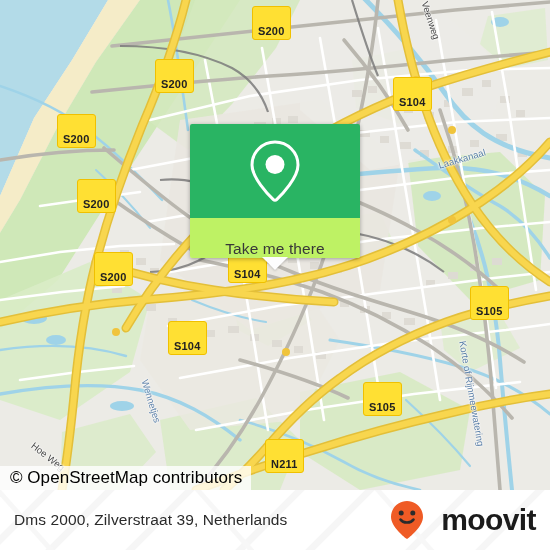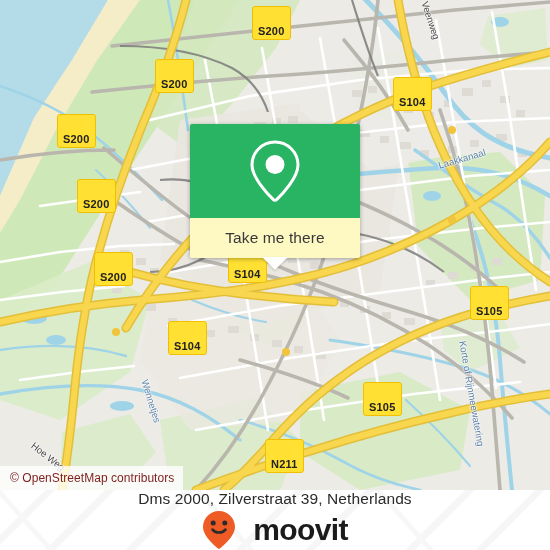--- a/index.html
+++ b/index.html
@@ -61,24 +61,24 @@
   }
   #popup-header {
     height: 94px;
     border-radius: 2px 2px 0 0;
     display: flex;
     align-items: center;
     justify-content: center;
   }
   #popup-footer {
     height: 40px;
-    background: #fef9c3;
+    background: #bef264;
     border-radius: 0 0 2px 2px;
     display: flex;
-    align-items: center;
+    align-items: flex-end;
     justify-content: center;
     position: relative;
   }
   #popup-footer-label {
     font-size: 15.5px;
     color: #383838;
     letter-spacing: 0.1px;
   }
   #popup-tail {
     position: absolute;
@@ -92,37 +92,36 @@
   }
 
   
   #attribution {
     position: absolute;
     left: 0; top: 466px;
     height: 24px;
     padding: 0 9px 0 10px;
     display: flex; align-items: center;
     background: rgba(255,255,255,0.80);
-    font-size: 12px;
-    color: #7f1d1d;
+    font-size: 17px;
+    color: #000000;
     letter-spacing: 0.05px;
   }
 
   
   #footer {
     position: absolute;
     left: 0; top: 490px;
     width: 550px; height: 60px;
     background: #ffffff;
     display: flex;
     align-items: center;
     justify-content: space-between;
     padding: 0 14px 0 14px;
     overflow: hidden;
-    flex-direction: column;
   }
   #footer-watermark {
     position: absolute; left: 0; top: 0;
     width: 550px; height: 60px;
     opacity: 0.55;
     pointer-events: none;
   }
   #footer-address {
     position: relative;
     font-size: 15.5px;

